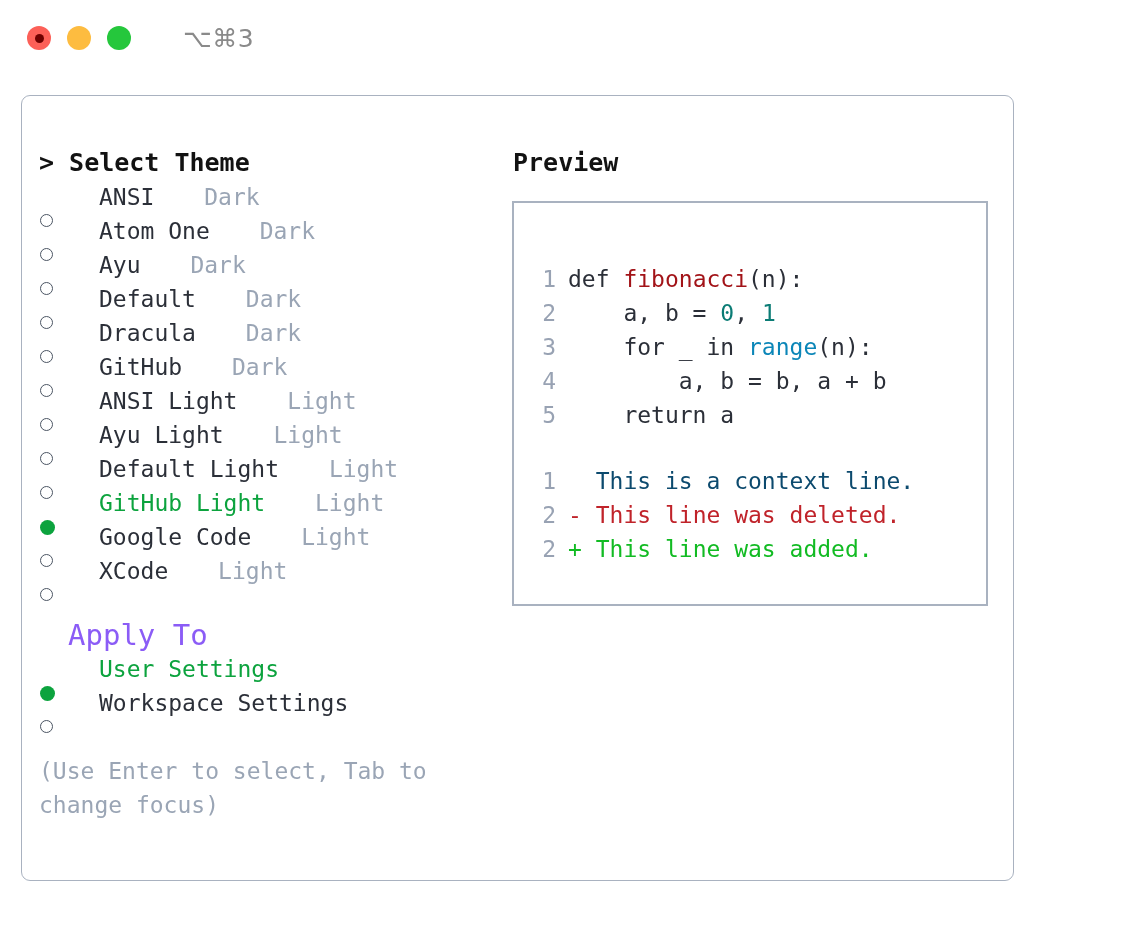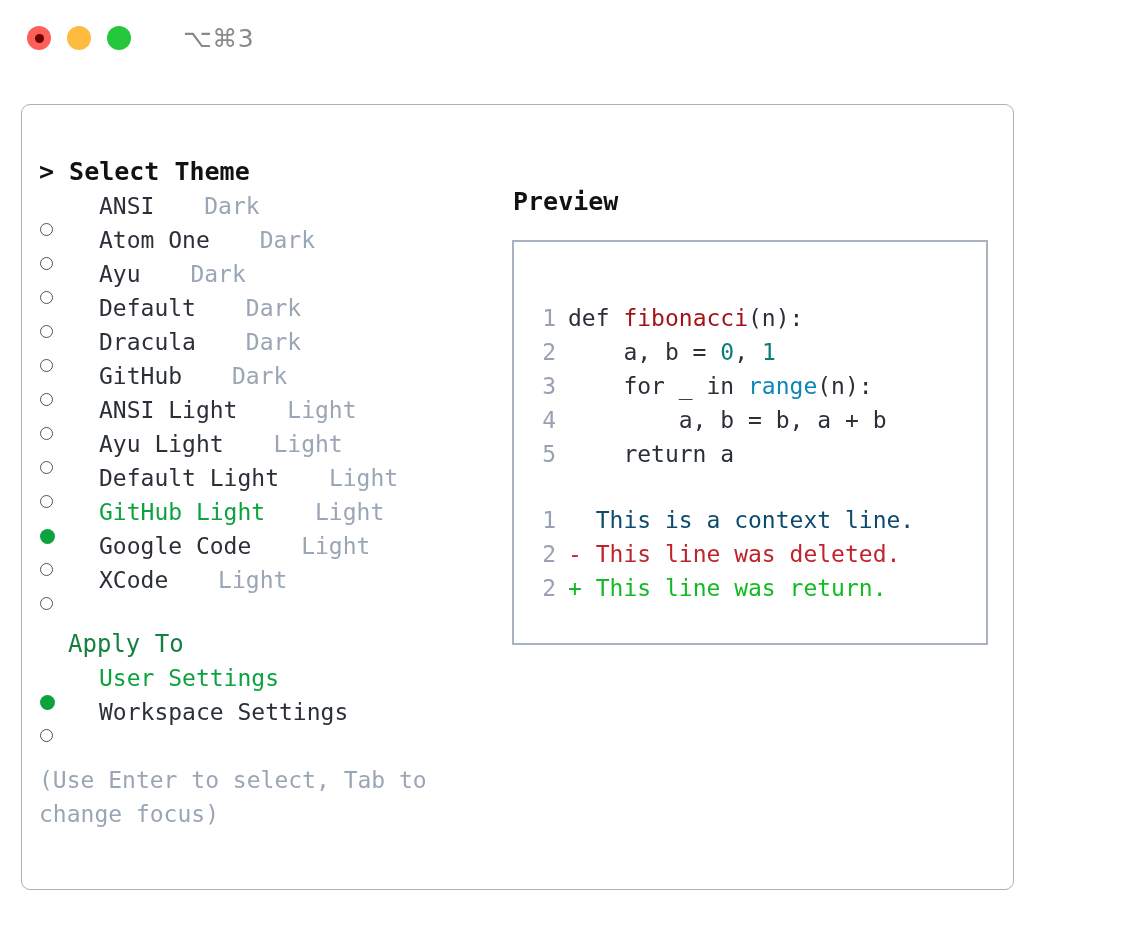--- a/index.html
+++ b/index.html
@@ -58,21 +58,21 @@
     font-size: 25px;
     color: #8a8a8a;
     letter-spacing: 0.5px;
     font-family: "DejaVu Sans", "Liberation Sans", sans-serif;
   }
 
   
   .panel {
     position: absolute;
     left: 21px;
-    top: 104px;
+    top: 95px;
     width: 993px;
     height: 786px;
     border: 1.5px solid #a9b2c0;
     border-radius: 9px;
     box-sizing: border-box;
   }
   .panel-inner {
     display: flex;
     padding: 50px 0 0 0;
   }
@@ -119,22 +119,22 @@
     width: 15px;
     height: 15px;
     border-radius: 50%;
     background: #0ca33e;
   }
   .opt-label { color: #2b2f38; }
   .opt-row.selected .opt-label { color: #0ca33e; }
   .opt-badge { color: #9aa5b5; }
 
   .group-heading {
-    font-size: 24px;
-    color: #15803d;
+    font-size: 29px;
+    color: #8b5cf6;
     line-height: 34px;
     padding-left: 29px;
     white-space: pre;
   }
   .spacer-sm { height: 30px; }
   .spacer-md { height: 34px; }
 
   .hint {
     font-size: 23px;
     color: #9aa5b5;
@@ -143,21 +143,20 @@
     white-space: pre-wrap;
   }
 
   
   .preview-title {
     font-size: 25px;
     font-weight: bold;
     color: #121212;
     line-height: 34px;
     padding-left: 11px;
-    margin-top: 30px;
   }
   .preview-box {
     margin-top: 21px;
     margin-left: 10px;
     width: 476px;
     height: 405px;
     border: 2px solid #a9b2c0;
     background: #ffffff;
     box-sizing: border-box;
     padding: 48px 0 0 14px;
@@ -245,20 +244,20 @@
               <div class="code-line"><span class="lineno">1</span><span class="code-text">def </span><span class="tok-fn">fibonacci</span><span class="code-text">(n):</span></div>
               <div class="code-line"><span class="lineno">2</span><span class="code-text">    a, b = </span><span class="tok-num">0</span><span class="code-text">, </span><span class="tok-num">1</span></div>
               <div class="code-line"><span class="lineno">3</span><span class="code-text">    for _ in </span><span class="tok-call">range</span><span class="code-text">(n):</span></div>
               <div class="code-line"><span class="lineno">4</span><span class="code-text">        a, b = b, a + b</span></div>
               <div class="code-line"><span class="lineno">5</span><span class="code-text">    return a</span></div>
             </div>
           <div class="diff-gap"></div>
           <div id="diff-block">
               <div class="code-line"><span class="lineno">1</span><span class="diff-ctx"> </span><span class="diff-ctx"> This is a context line.</span></div>
               <div class="code-line"><span class="lineno">2</span><span class="diff-del">-</span><span class="diff-del"> This line was deleted.</span></div>
-              <div class="code-line"><span class="lineno">2</span><span class="diff-add">+</span><span class="diff-add"> This line was return.</span></div>
+              <div class="code-line"><span class="lineno">2</span><span class="diff-add">+</span><span class="diff-add"> This line was added.</span></div>
             </div>
         </div>
       </div>
 
     </div>
   </div>
 </div>
 
 </body></html>

